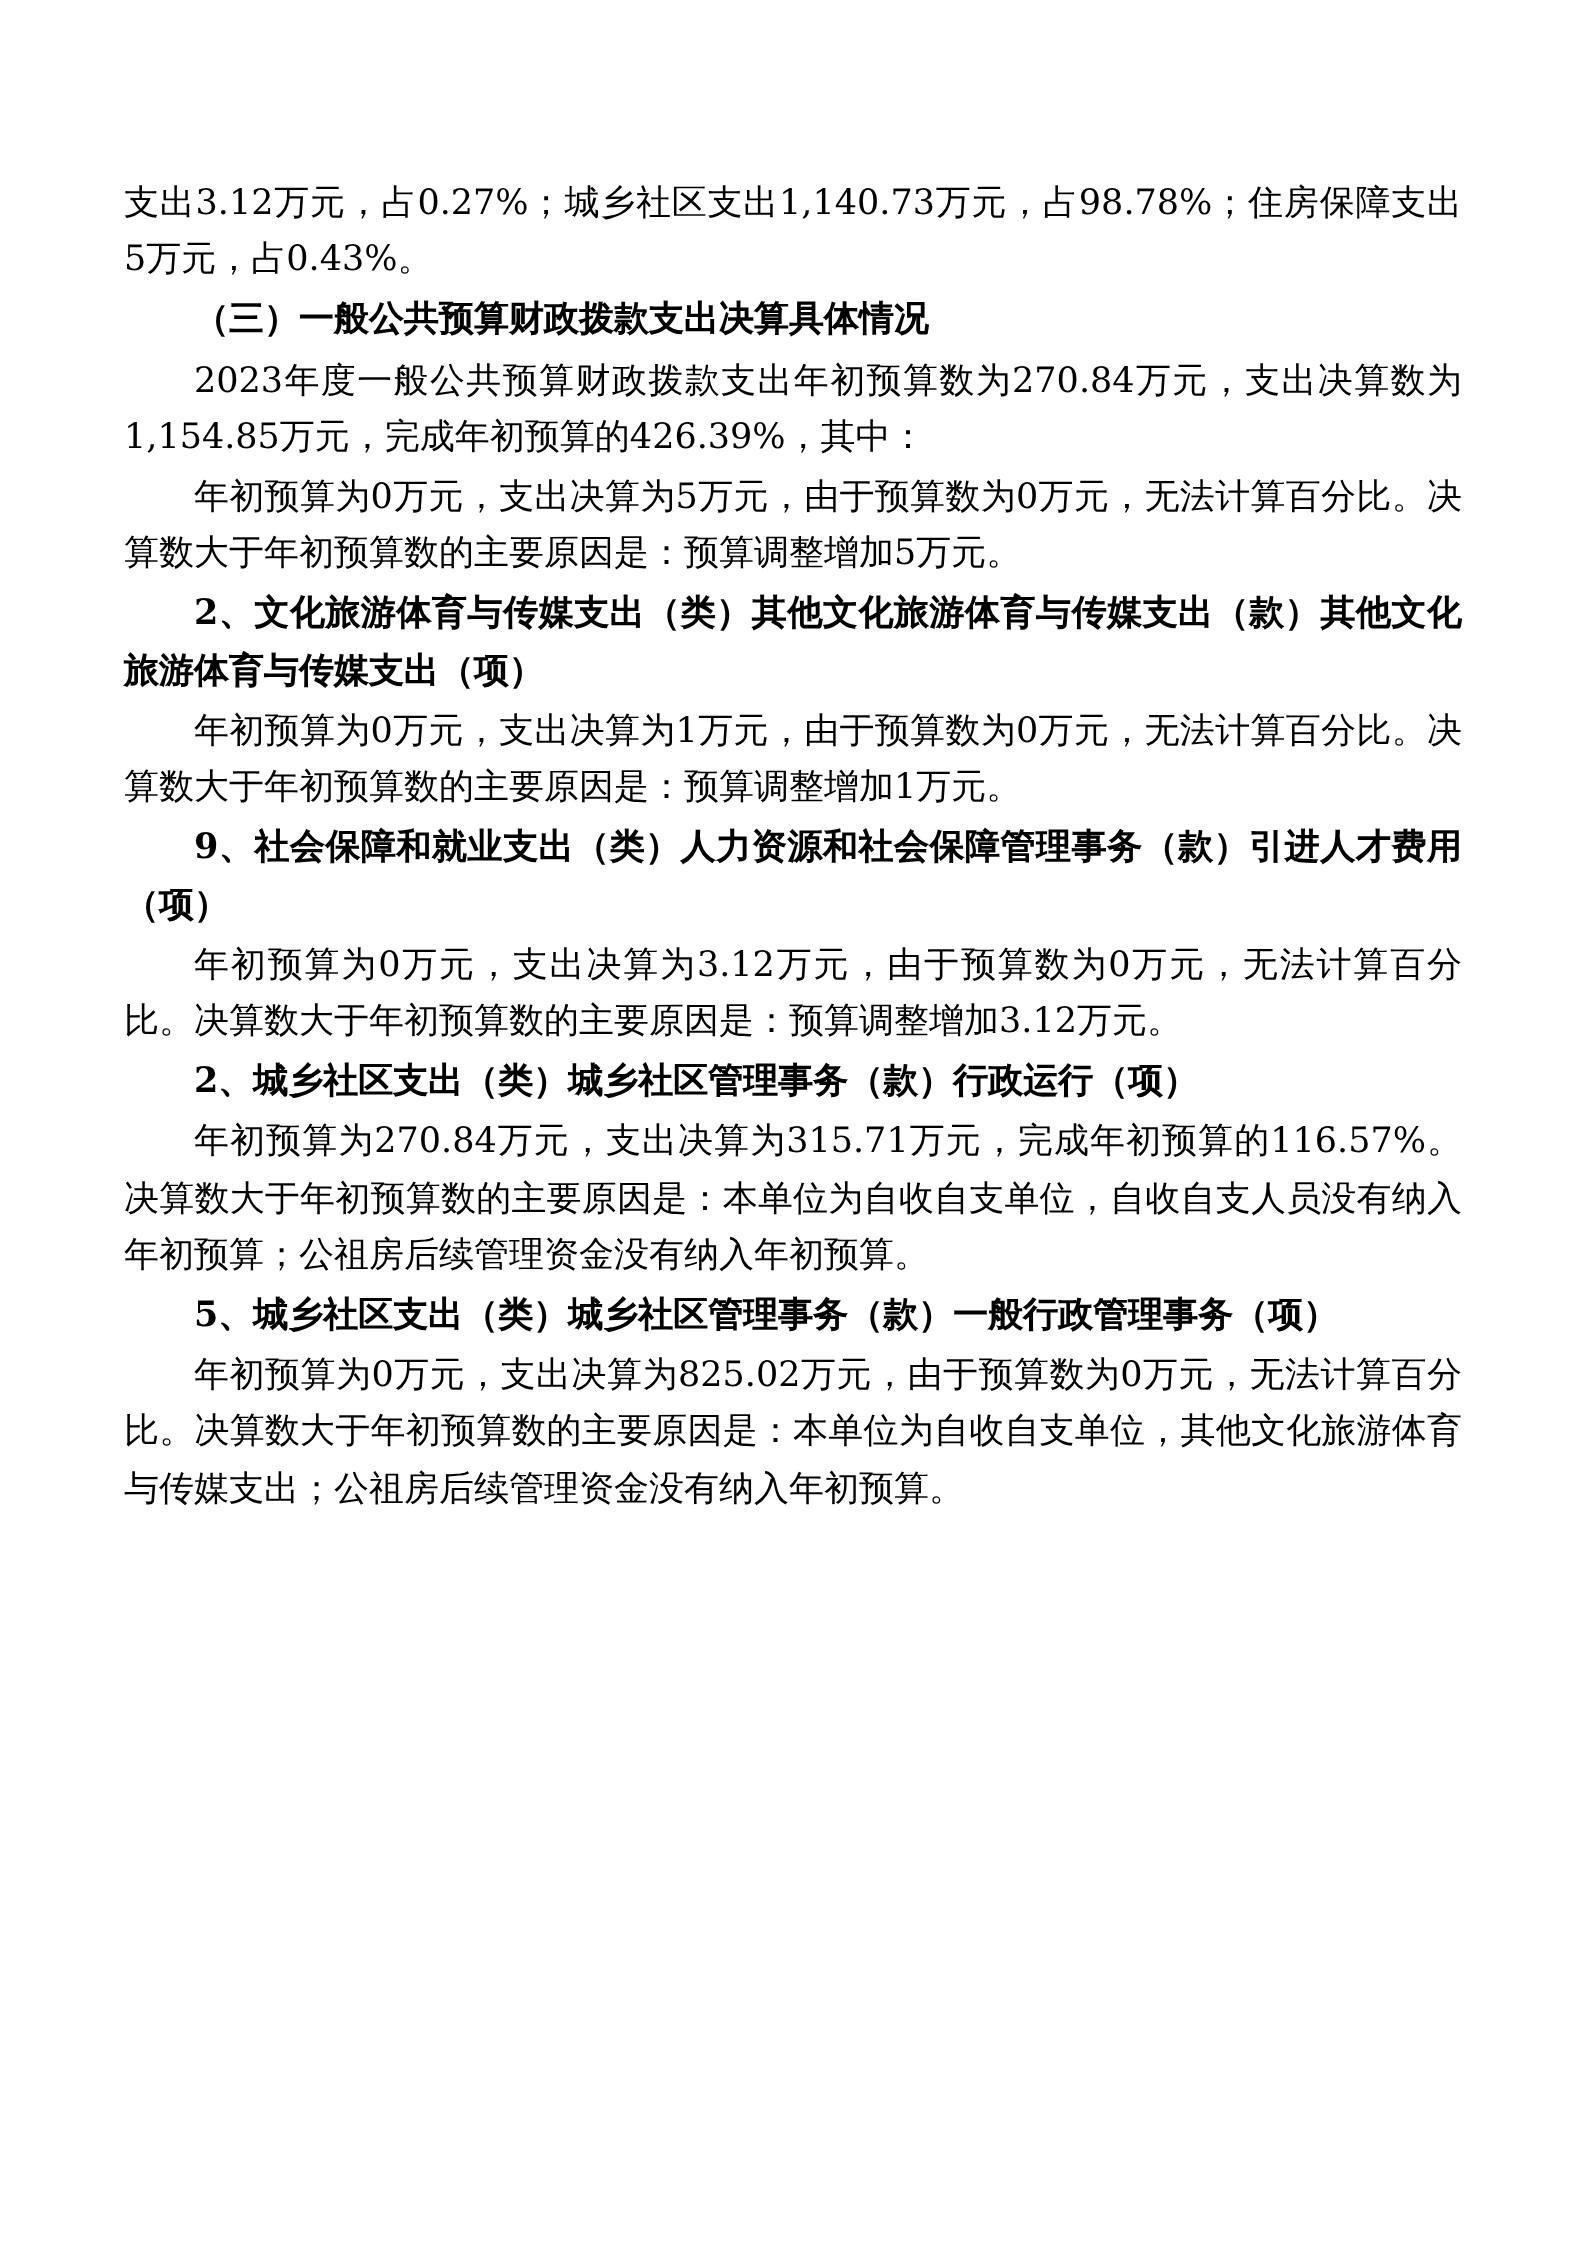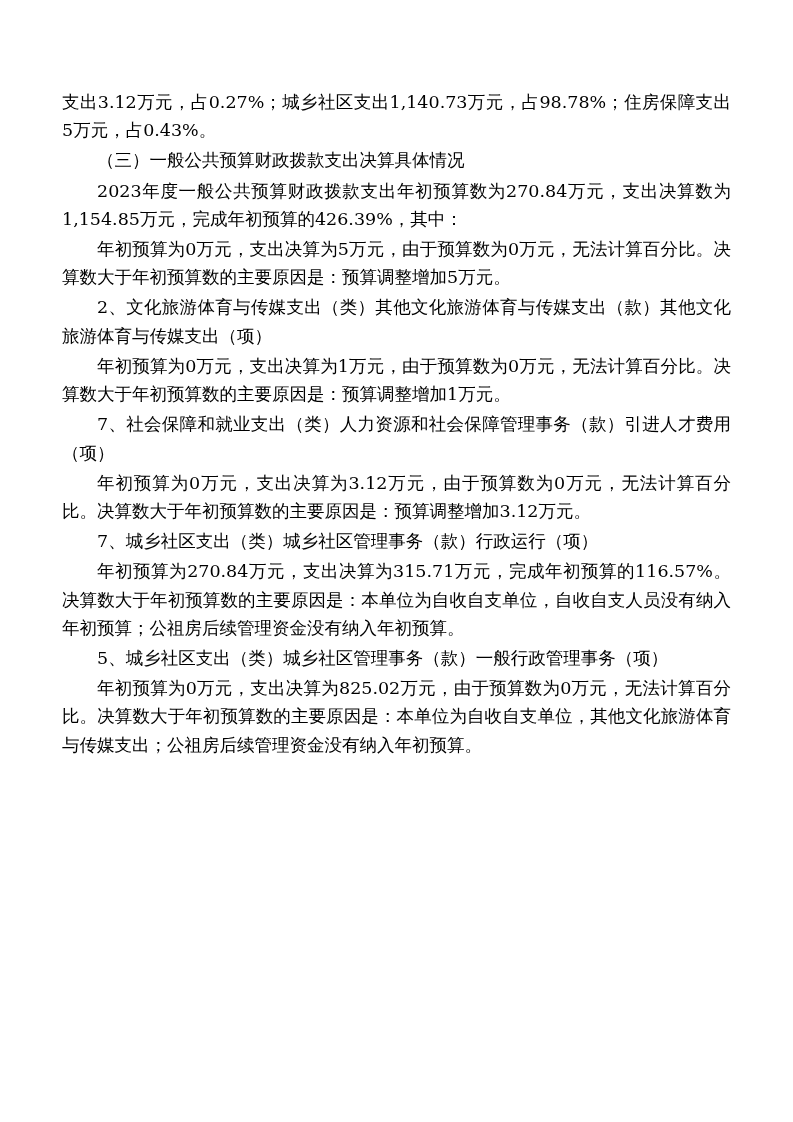--- a/index.html
+++ b/index.html
@@ -27,21 +27,21 @@
     text-align: justify;
     text-justify: inter-ideograph;
   }
   p {
     margin: 0 0 0.10em 0;
   }
   .para {
     text-indent: 2em;
   }
   .heading {
-    font-weight: normal;
+    font-weight: bold;
     text-indent: 2em;
   }
   .cont {
     text-indent: 0;
   }
 </style>
 </head>
 <body>
 
 <div class="page">
@@ -53,25 +53,25 @@
 
     <p class="para">2023年度一般公共预算财政拨款支出年初预算数为270.84万元，支出决算数为1,154.85万元，完成年初预算的426.39%，其中：</p>
 
 
     <p class="para">年初预算为0万元，支出决算为5万元，由于预算数为0万元，无法计算百分比。决算数大于年初预算数的主要原因是：预算调整增加5万元。</p>
 
     <p class="heading">2、文化旅游体育与传媒支出（类）其他文化旅游体育与传媒支出（款）其他文化旅游体育与传媒支出（项）</p>
 
     <p class="para">年初预算为0万元，支出决算为1万元，由于预算数为0万元，无法计算百分比。决算数大于年初预算数的主要原因是：预算调整增加1万元。</p>
 
-    <p class="heading">7、社会保障和就业支出（类）人力资源和社会保障管理事务（款）引进人才费用（项）</p>
+    <p class="heading">9、社会保障和就业支出（类）人力资源和社会保障管理事务（款）引进人才费用（项）</p>
 
     <p class="para">年初预算为0万元，支出决算为3.12万元，由于预算数为0万元，无法计算百分比。决算数大于年初预算数的主要原因是：预算调整增加3.12万元。</p>
 
-    <p class="heading">7、城乡社区支出（类）城乡社区管理事务（款）行政运行（项）</p>
+    <p class="heading">2、城乡社区支出（类）城乡社区管理事务（款）行政运行（项）</p>
 
     <p class="para">年初预算为270.84万元，支出决算为315.71万元，完成年初预算的116.57%。决算数大于年初预算数的主要原因是：本单位为自收自支单位，自收自支人员没有纳入年初预算；公祖房后续管理资金没有纳入年初预算。</p>
 
     <p class="heading">5、城乡社区支出（类）城乡社区管理事务（款）一般行政管理事务（项）</p>
 
     <p class="para">年初预算为0万元，支出决算为825.02万元，由于预算数为0万元，无法计算百分比。决算数大于年初预算数的主要原因是：本单位为自收自支单位，其他文化旅游体育与传媒支出；公祖房后续管理资金没有纳入年初预算。</p>
 
   </div>
 </div>
 

